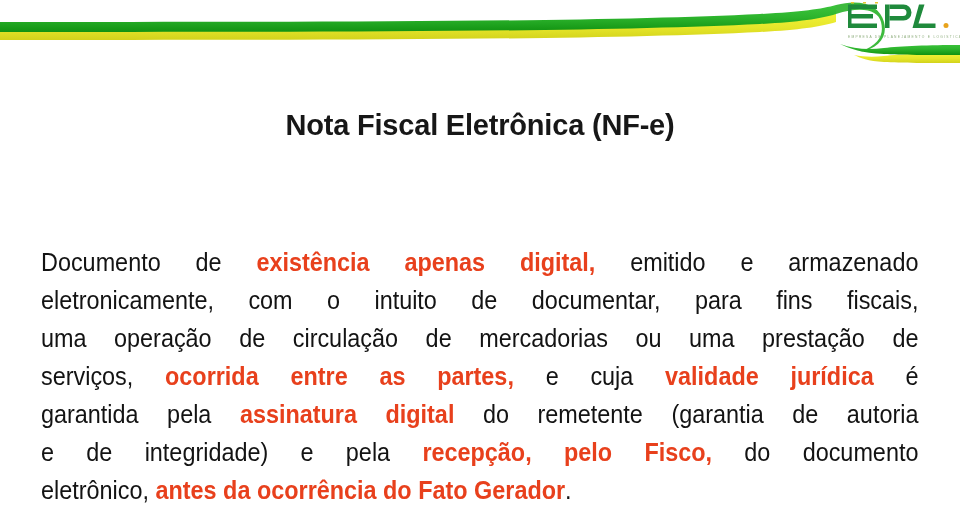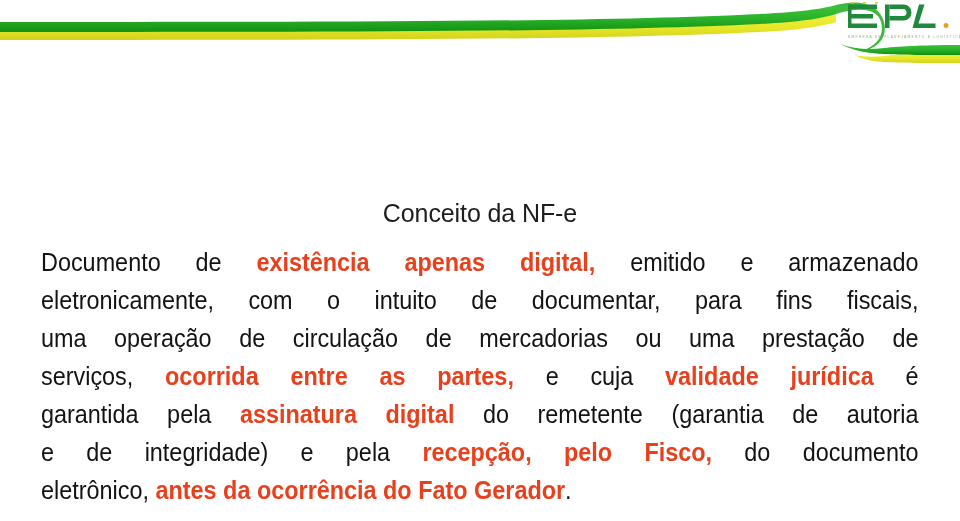--- a/index.html
+++ b/index.html
@@ -175,22 +175,22 @@
       <rect x="6" y="0" width="6" height="3" fill="#e8c832"></rect>
       <rect x="30" y="0" width="6" height="3" fill="#e8c832"></rect>
       <rect x="54" y="0" width="6" height="3" fill="#e8c832"></rect>
     </svg>
     <span class="logo-tagline">EMPRESA DE PLANEJAMENTO E LOGISTICA</span>
   </div>
 </div>
 
 <main class="slide-body">
 
-
-  <h2 class="slide-subtitle">Conceito da NF-e</h2>
+  <h1 class="slide-title">Nota Fiscal Eletrônica (NF-e)</h1>
+
 
   <div class="paragraph-block" id="paragraph-block">
       <div class="para-line justify">
         <span class="word">Documento</span>
         <span class="word">de</span>
         <span class="word hl">existência</span>
         <span class="word hl">apenas</span>
         <span class="word hl">digital,</span>
         <span class="word">emitido</span>
         <span class="word">e</span>

